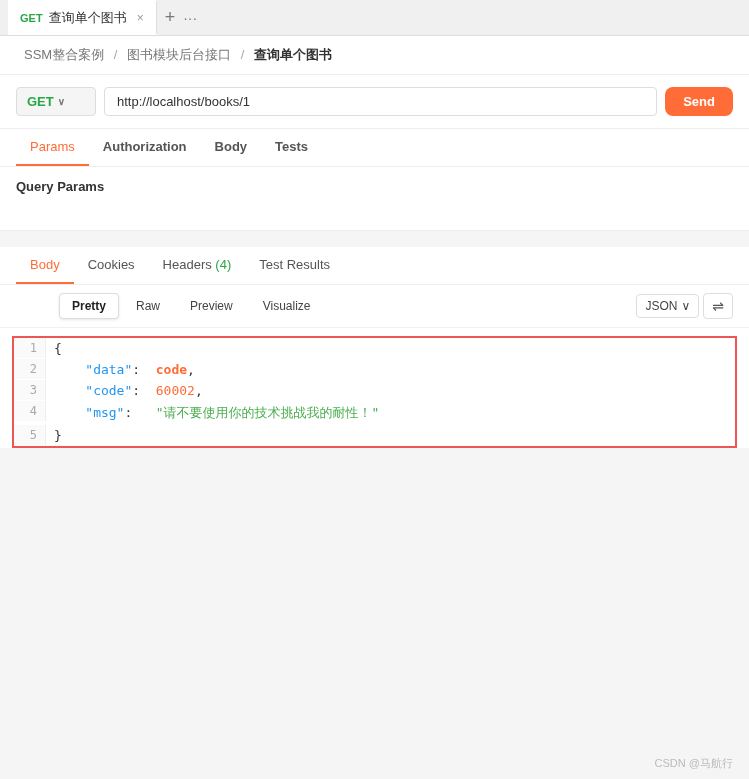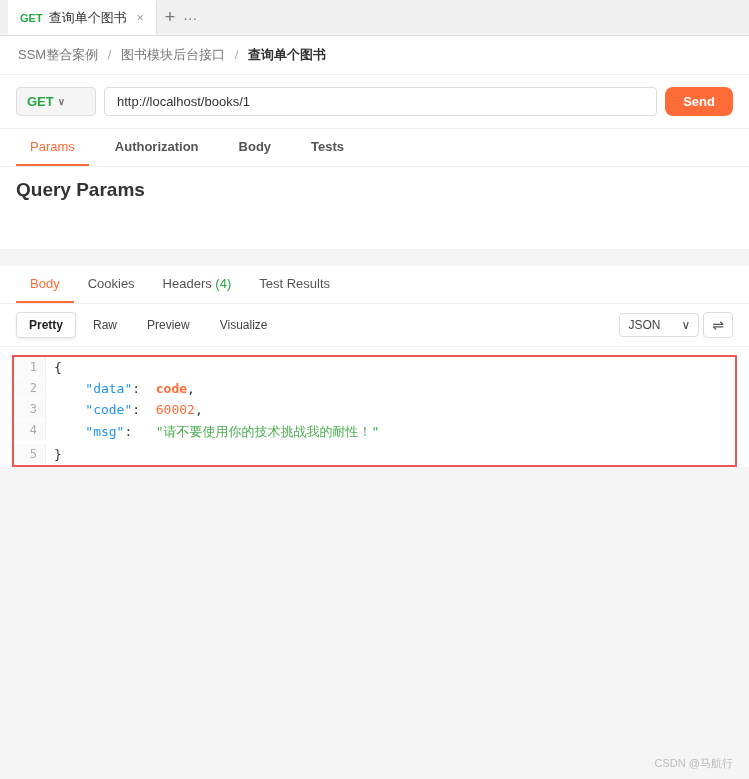--- a/index.html
+++ b/index.html
@@ -57,21 +57,21 @@
     }
     .tab-more {
       font-size: 14px;
       color: #777;
       cursor: pointer;
     }
 
     
     .breadcrumb-bar {
       background: #fff;
-      padding: 10px 18px;
+      padding: 10px 24px;
       font-size: 13px;
       color: #777;
       border-bottom: 1px solid #eee;
     }
     .breadcrumb-bar span.current {
       color: #333;
       font-weight: 600;
     }
     .breadcrumb-sep {
       margin: 0 6px;
@@ -125,21 +125,21 @@
       cursor: pointer;
     }
 
     
     .req-tabs {
       background: #fff;
       display: flex;
       align-items: center;
       padding: 0 16px;
       border-bottom: 1px solid #eee;
-      gap: 12px;
+      gap: 0;
     }
     .req-tab {
       padding: 10px 14px;
       font-size: 13px;
       color: #555;
       cursor: pointer;
       border-bottom: 2px solid transparent;
       white-space: nowrap;
       font-weight: bold;
     }
@@ -153,24 +153,24 @@
       font-size: 12px;
     }
 
     
     .params-section {
       background: #fff;
       padding: 12px 16px 20px;
       border-bottom: 1px solid #eee;
     }
     .params-title {
-      font-size: 19px;
+      font-size: 13px;
       font-weight: 600;
       color: #333;
-      margin-bottom: 28px;
+      margin-bottom: 16px;
     }
     .params-table {
       width: 100%;
       border-collapse: collapse;
       border: 1px solid #e0e0e0;
     }
     .params-table th {
       background: #f9f9f9;
       text-align: left;
       font-size: 11px;
@@ -235,26 +235,27 @@
       cursor: pointer;
       color: #444;
       background: transparent;
     }
     .fmt-btn.active {
       background: #fff;
       border: 1px solid #ddd;
       font-weight: 600;
       color: #222;
       box-shadow: 0 1px 3px rgba(0,0,0,0.1);
+      margin-left: 43px;
     }
     .format-spacer { flex: 1; }
     .json-select {
       display: flex;
       align-items: center;
-      gap: 21px;
+      gap: 4px;
       border: 1px solid #ddd;
       border-radius: 4px;
       padding: 4px 8px;
       font-size: 12px;
       color: #444;
       cursor: pointer;
     }
     .wrap-btn {
       border: 1px solid #ddd;
       border-radius: 4px;

